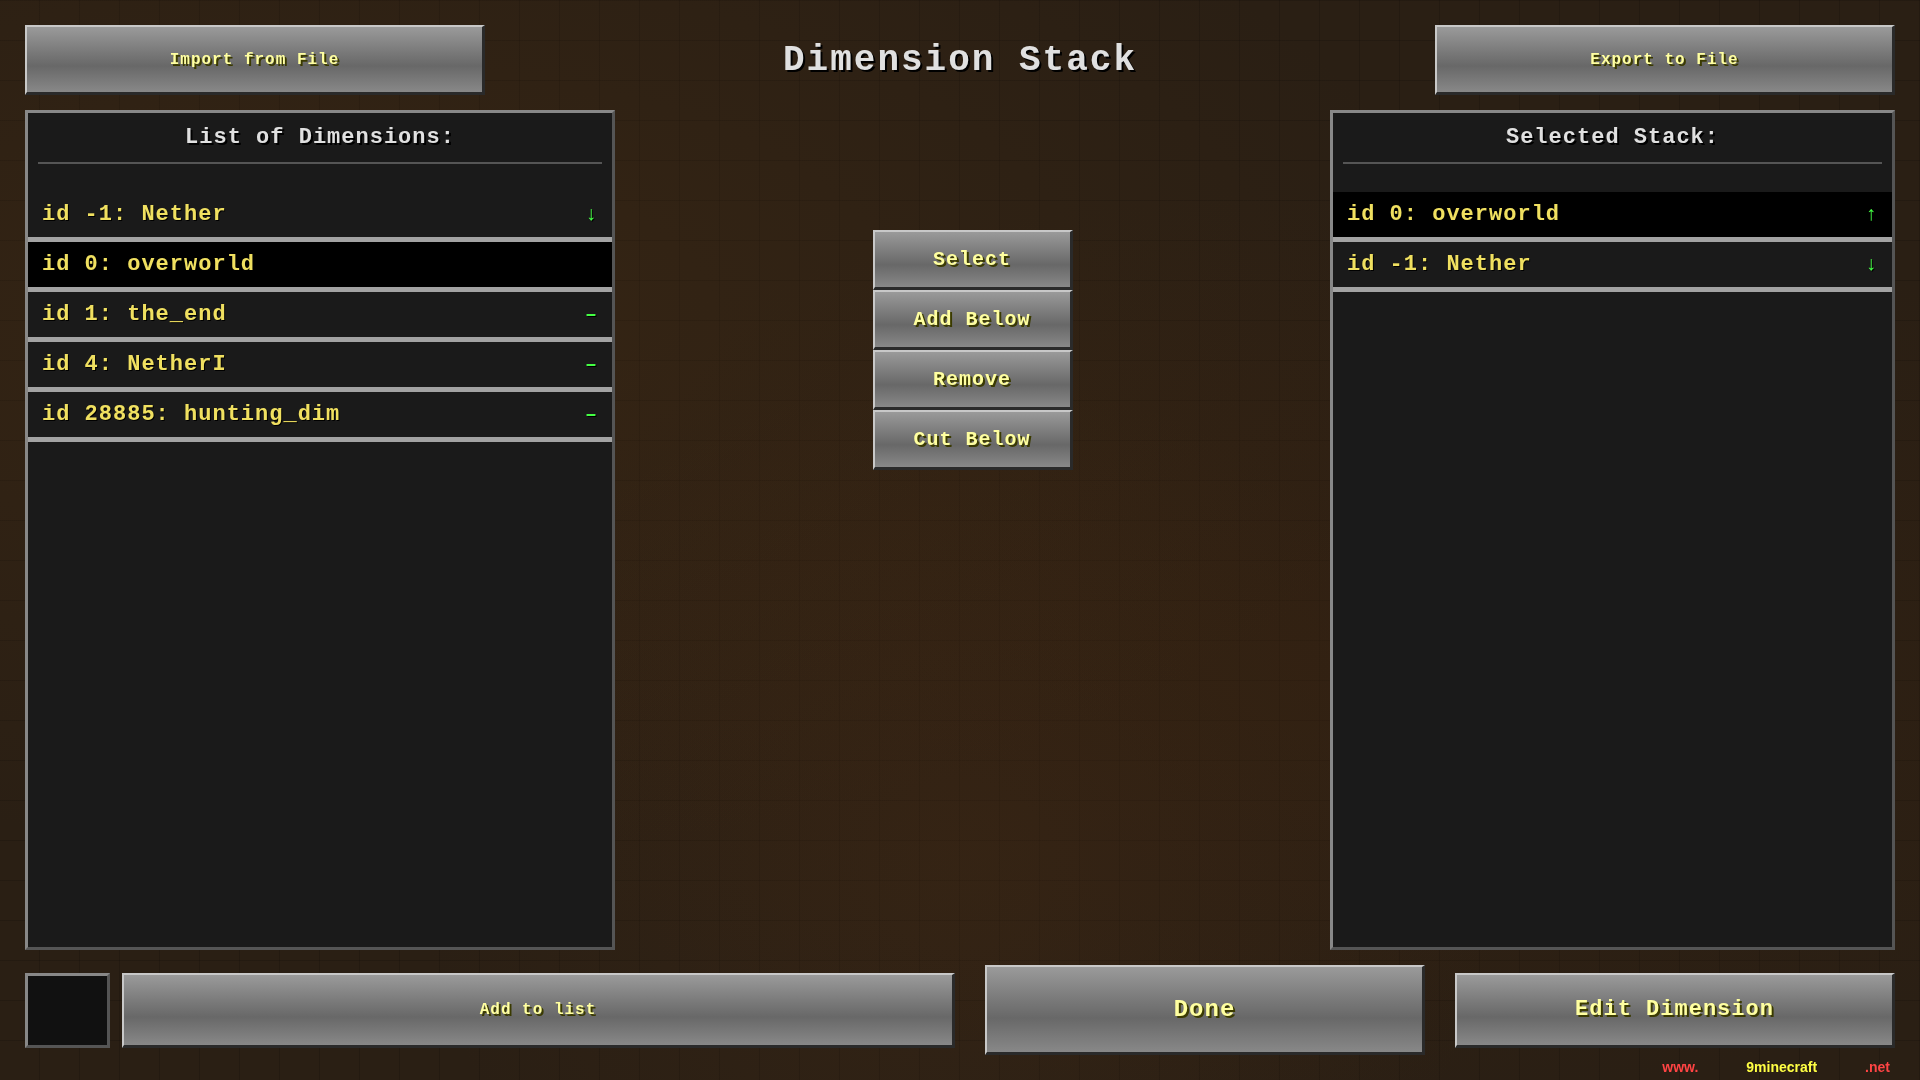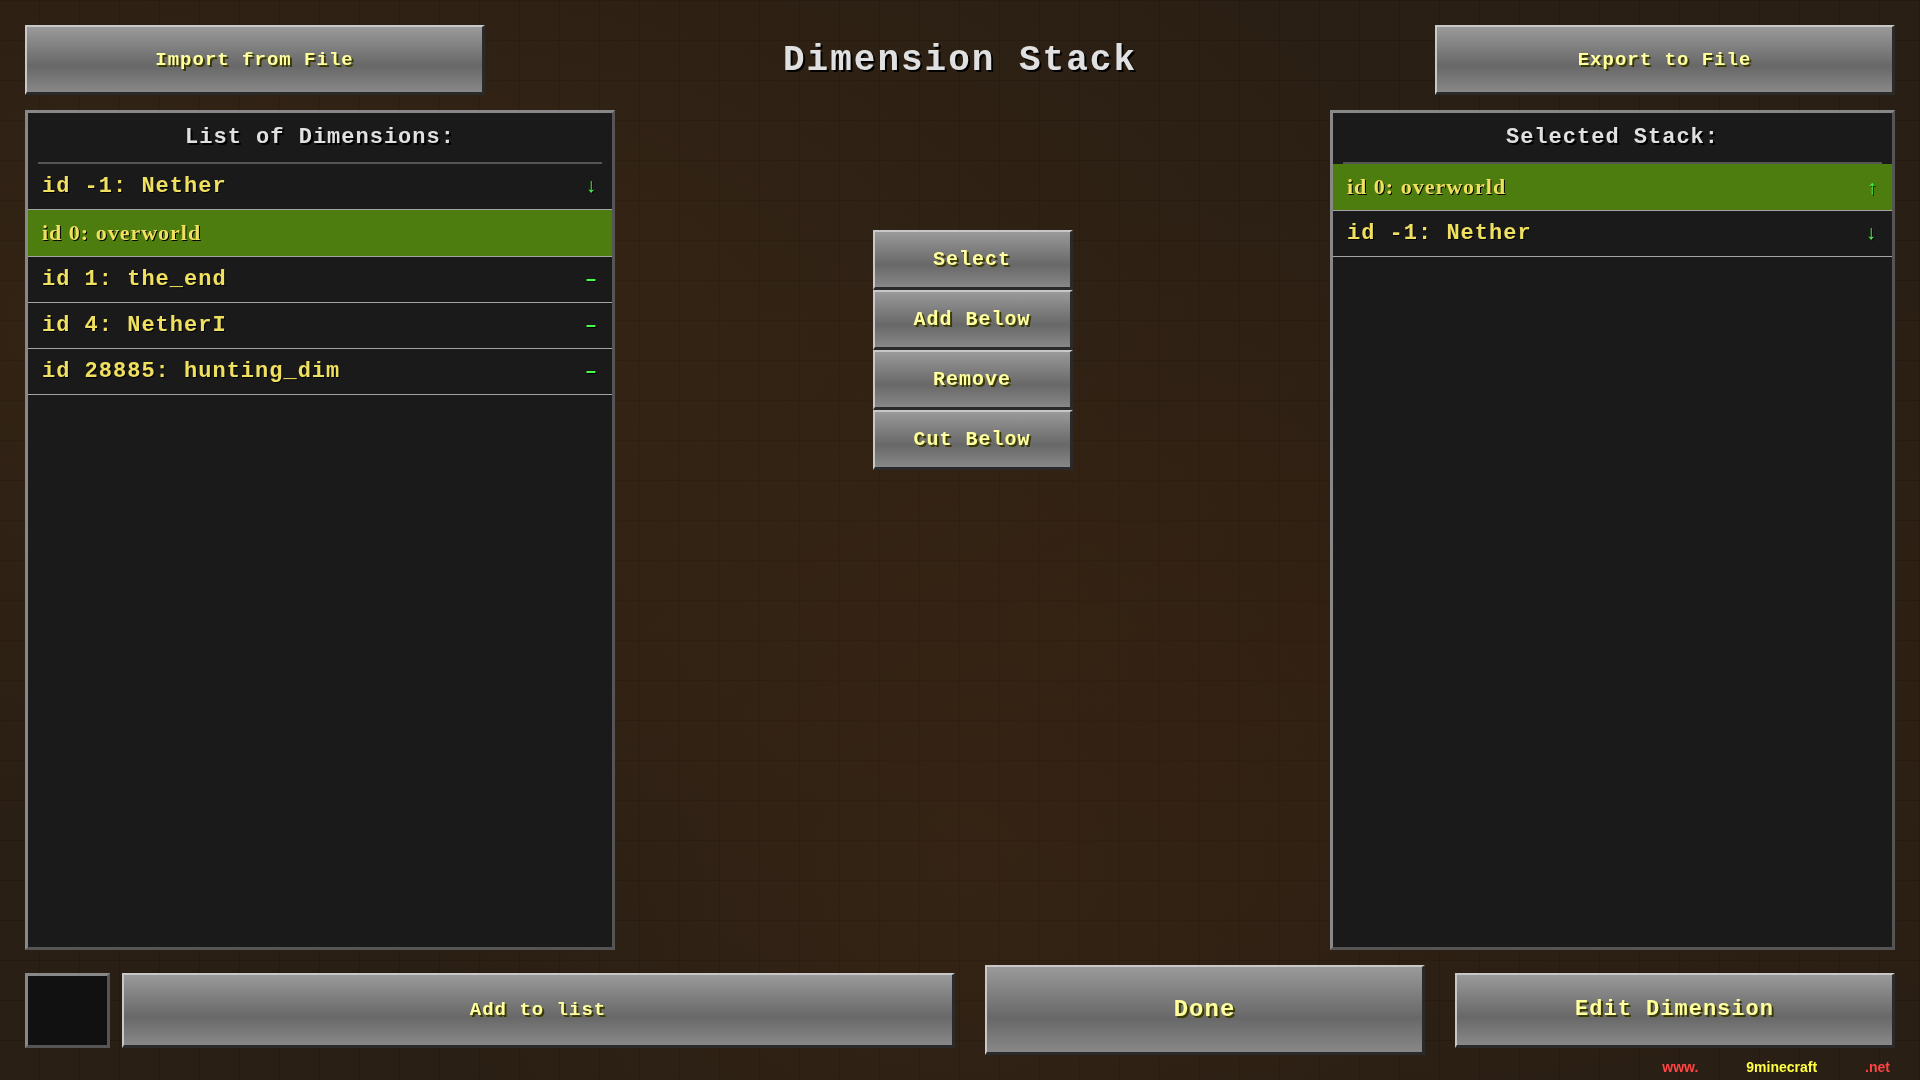--- a/index.html
+++ b/index.html
@@ -44,21 +44,21 @@
     .mc-button {
       background: linear-gradient(180deg, #9a9a9a 0%, #787878 40%, #686868 60%, #888888 100%);
       border: none;
       border-top: 2px solid #c8c8c8;
       border-left: 2px solid #c8c8c8;
       border-bottom: 3px solid #2a2a2a;
       border-right: 3px solid #2a2a2a;
       color: #ffffa0;
       font-family: 'Courier New', Courier, monospace;
       font-weight: bold;
-      font-size: 19px;
+      font-size: 16px;
       cursor: pointer;
       text-shadow: 2px 2px #3a3a00;
       letter-spacing: 1px;
       padding: 0 20px;
     }
 
     .panel {
       background: #1a1a1a;
       border: 3px solid #555;
       border-top: 3px solid #888;
@@ -148,39 +148,39 @@
     .list-item {
       padding: 10px 14px;
       font-family: 'Courier New', Courier, monospace;
       font-size: 22px;
       font-weight: bold;
       color: #f0e060;
       text-shadow: 1px 1px #000;
       display: flex;
       align-items: center;
       justify-content: space-between;
-      border-bottom: 1px solid #a3a3a3;
+      border-bottom: 5px solid #a3a3a3;
       cursor: pointer;
       letter-spacing: 1px;
     }
 
     .list-item.selected {
-      background: #4d7c0f;
-      font-family: Liberation Serif, serif;
+      background: #000000;
     }
 
     .list-item .item-indicator {
       color: #44ff44;
       font-size: 20px;
     }
 
     .panel-inner {
       height: 100%;
       display: flex;
       flex-direction: column;
+      gap: 28px;
     }
 
     .items-area {
       flex: 1;
       overflow: hidden;
     }
 
     
     .add-to-list-section {
       display: flex;

